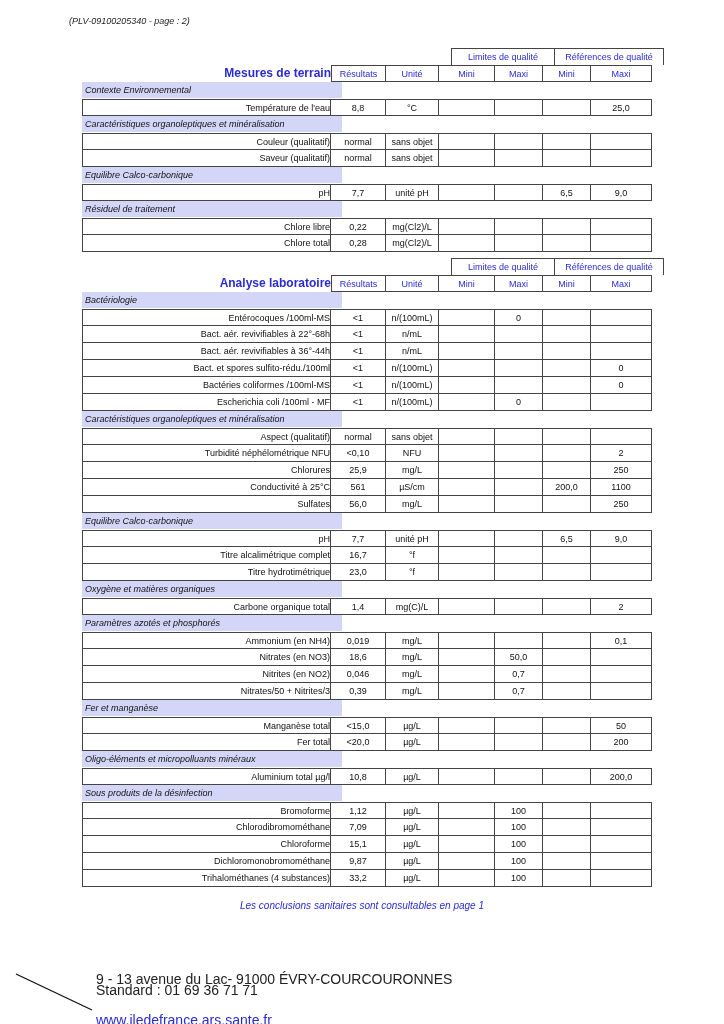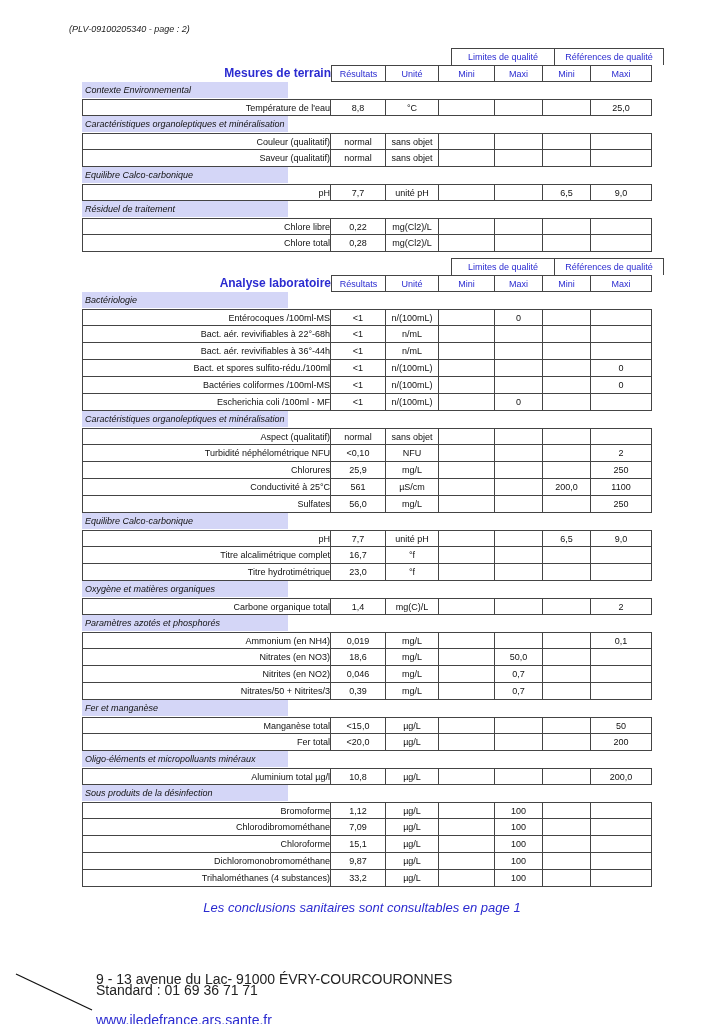--- a/index.html
+++ b/index.html
@@ -1,42 +1,42 @@
 <!DOCTYPE html>
 <html><head>
 <meta charset="utf-8">
 <style>
   html, body { margin: 0; padding: 0; background: #ffffff; }
   body { width: 724px; height: 1024px; position: relative; overflow: hidden;
          font-family: "Liberation Sans", sans-serif; color: #111; }
-  .page-ref { position: absolute; left: 69px; top: 24px; font-size: 9px; font-style: italic; color: #222; }
+  .page-ref { position: absolute; left: 69px; top: 16px; font-size: 9px; font-style: italic; color: #222; }
   .block { position: absolute; left: 82px; width: 582px; }
   .row { position: relative; height: 17px; display: flex; font-size: 9px; }
   .cell { box-sizing: border-box; height: 17px; line-height: 16px; text-align: center; white-space: nowrap; overflow: hidden; }
   .c-name { width: 249px; text-align: right; padding-left: 3px; }
   .c-res { width: 55px; }
   .c-unit { width: 53px; }
   .c-lmin { width: 56px; }
   .c-lmax { width: 48px; }
   .c-rmin { width: 48px; }
   .c-rmax { width: 61px; }
   .hdr .cell { color: #2b2bd0; }
   .grp-row .spacer { width: 369px; }
   .grp-row .grp { border: 1px solid #444; border-bottom: none; color: #2b2bd0; }
   .grp-row .g1 { width: 104px; }
   .grp-row .g2 { width: 109px; border-left: none; }
   .col-row .cell.b { border: 1px solid #444; }
   .col-row .cell.b + .cell.b { border-left: none; }
   .section-title { font-weight: bold; font-size: 12px; color: #1a1ad0; padding-left: 0; line-height: 17px; }
   .band { height: 17px; font-size: 9px; font-style: italic; line-height: 17px; }
-  .band span { display: inline-block; width: 206px; background: #d4d6f7; padding-left: 3px; box-sizing: border-box; height: 16px; line-height: 16px; }
+  .band span { display: inline-block; width: 260px; background: #d4d6f7; padding-left: 3px; box-sizing: border-box; height: 16px; line-height: 16px; }
   .data-row .cell { border: 1px solid #444; border-top: none; }
   .data-row .cell + .cell { border-left: none; }
   .data-row.first .cell { border-top: 1px solid #444; }
-  .footer-note { position: absolute; left: 0; width: 724px; top: 900px; text-align: center; font-size: 13px; font-style: italic; color: #2b2bd0; }
+  .footer-note { position: absolute; left: 0; width: 724px; top: 900px; text-align: center; font-size: 10px; font-style: italic; color: #2b2bd0; }
   .addr { position: absolute; left: 96px; top: 974px; font-size: 14px; line-height: 10.5px; color: #222; }
   .addr .link { color: #2b2bd0; margin-top: 20px; }
   .slash { position: absolute; left: 14px; top: 972px; width: 82px; height: 40px; }
 </style>
 </head>
 <body>
 
 <div class="page-ref">(PLV-09100205340 - page : 2)</div>
 
 <div class="block" id="field-block" style="top:48px;">

